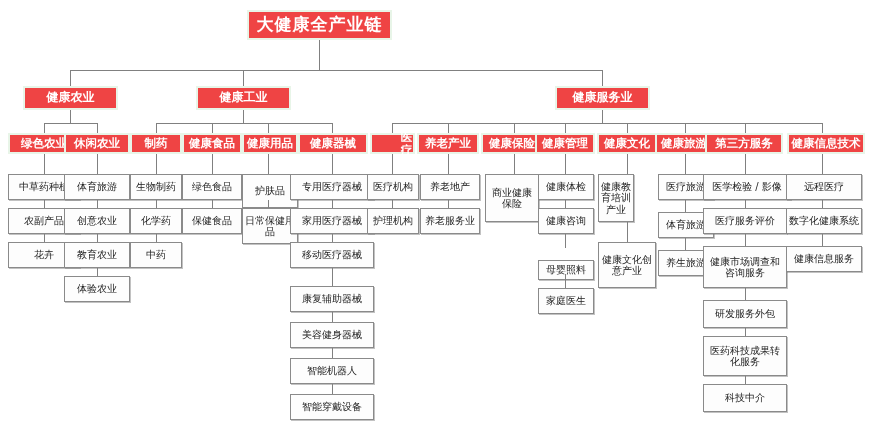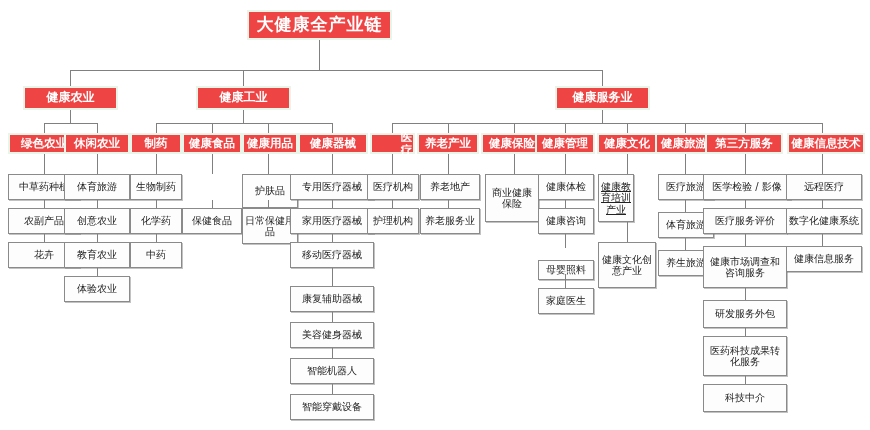--- a/index.html
+++ b/index.html
@@ -129,20 +129,23 @@
   <div class="ln lnv" style="left:156px;top:200px;height:8px;"></div>
   <div class="box white" style="left:130px;top:208px;width:52px;height:26px;">
       <span>化学药</span>
     </div>
   <div class="ln lnv" style="left:156px;top:234px;height:8px;"></div>
   <div class="box white" style="left:130px;top:242px;width:52px;height:26px;">
       <span>中药</span>
     </div>
 
   <div class="ln lnv" style="left:212px;top:154px;height:20px;"></div>
+  <div class="box white" style="left:182px;top:174px;width:60px;height:26px;">
+      <span>绿色食品</span>
+    </div>
   <div class="ln lnv" style="left:212px;top:200px;height:8px;"></div>
   <div class="box white" style="left:182px;top:208px;width:60px;height:26px;">
       <span>保健食品</span>
     </div>
 
   <div class="ln lnv" style="left:268px;top:154px;height:20px;"></div>
   <div class="box white" style="left:242px;top:174px;width:56px;height:34px;">
       <span>护肤品</span>
     </div>
   <div class="ln lnv" style="left:268px;top:200px;height:8px;"></div>
@@ -213,21 +216,21 @@
   <div class="ln lnv" style="left:565px;top:234px;height:14px;"></div>
   <div class="box white" style="left:538px;top:260px;width:56px;height:20px;">
       <span>母婴照料</span>
     </div>
   <div class="ln lnv" style="left:565px;top:274px;height:14px;"></div>
   <div class="box white" style="left:538px;top:288px;width:56px;height:26px;">
       <span>家庭医生</span>
     </div>
 
   <div class="ln lnv" style="left:627px;top:154px;height:20px;"></div>
-  <div class="box white" style="left:598px;top:174px;width:36px;height:48px;text-decoration:underline;">
+  <div class="box white" style="left:598px;top:174px;width:36px;height:48px;">
       <span>健康教育培训产业</span>
     </div>
   <div class="ln lnv" style="left:627px;top:222px;height:20px;"></div>
   <div class="box white" style="left:598px;top:242px;width:58px;height:46px;">
       <span>健康文化创意产业</span>
     </div>
 
   <div class="ln lnv" style="left:685px;top:154px;height:20px;"></div>
   <div class="box white" style="left:658px;top:174px;width:56px;height:26px;">
       <span>医疗旅游</span>

